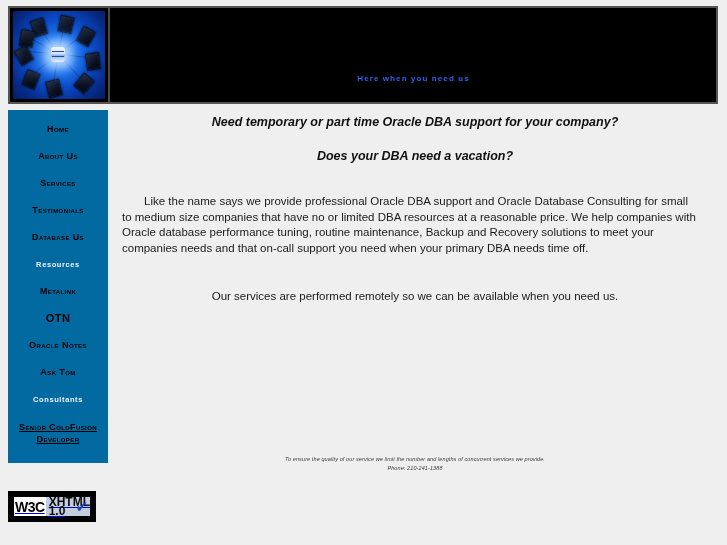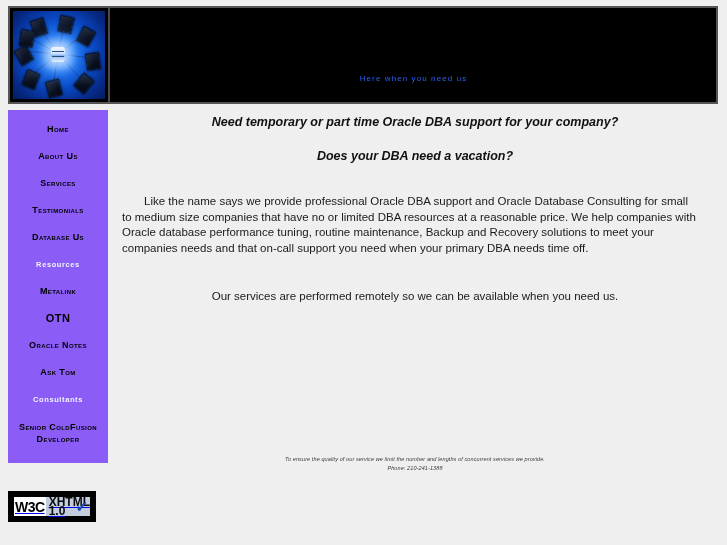--- a/index.html
+++ b/index.html
@@ -91,33 +91,33 @@
     font-weight: bold;
     color: #2a62f0;
     letter-spacing: 0px;
     font-family: "Liberation Sans", sans-serif;
   }
   .site-tagline {
     position: absolute;
     left: 1px; right: 0;
     top: 66px;
     font-size: 8px;
-    font-weight: normal;
+    font-weight: bold;
     color: #2a62f0;
     letter-spacing: 1.1px;
   }
 
   
   .sidebar {
     position: absolute;
     left: 8px;
     top: 110px;
     width: 100px;
     height: 353px;
-    background: #8b5cf6;
+    background: #0369a1;
     box-sizing: border-box;
     padding-top: 14px;
     text-align: center;
   }
   .nav-item {
     display: block;
     text-decoration: none;
     color: #000000;
     font-size: 9px;
     font-weight: bold;
@@ -134,20 +134,21 @@
     font-size: 7.5px;
     letter-spacing: 0.6px;
   }
   .nav-item.otn {
     font-size: 11px;
     font-variant: normal;
     letter-spacing: 0.5px;
   }
   .nav-item.two-line {
     line-height: 12px;
+    text-decoration: underline;
   }
 
   
   .content {
     position: absolute;
     left: 112px;
     top: 98px;
     width: 606px;
     height: 380px;
     box-sizing: border-box;

